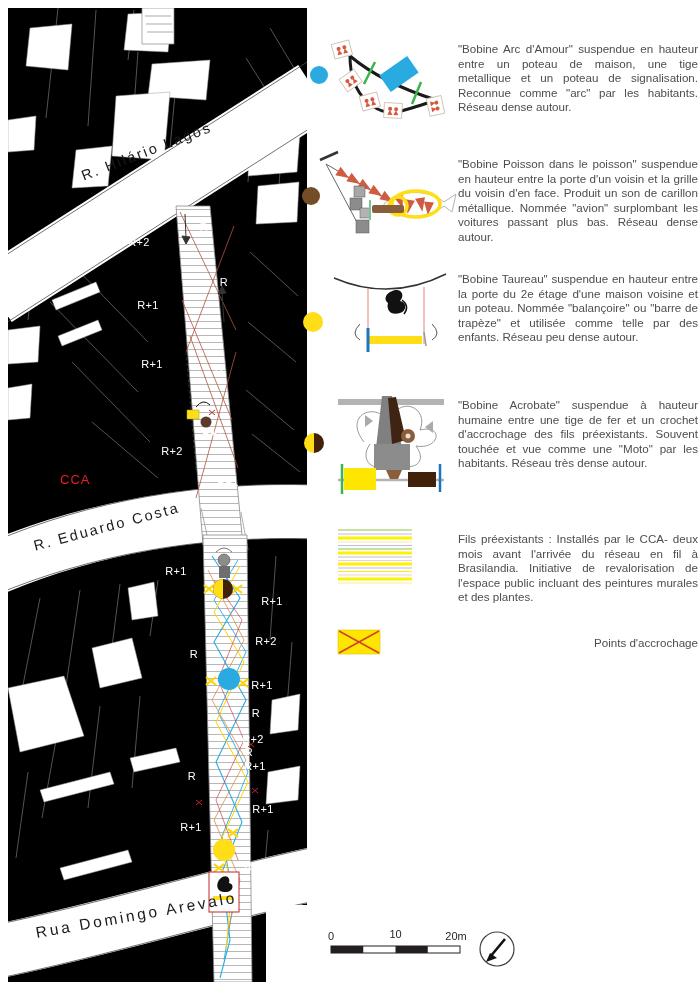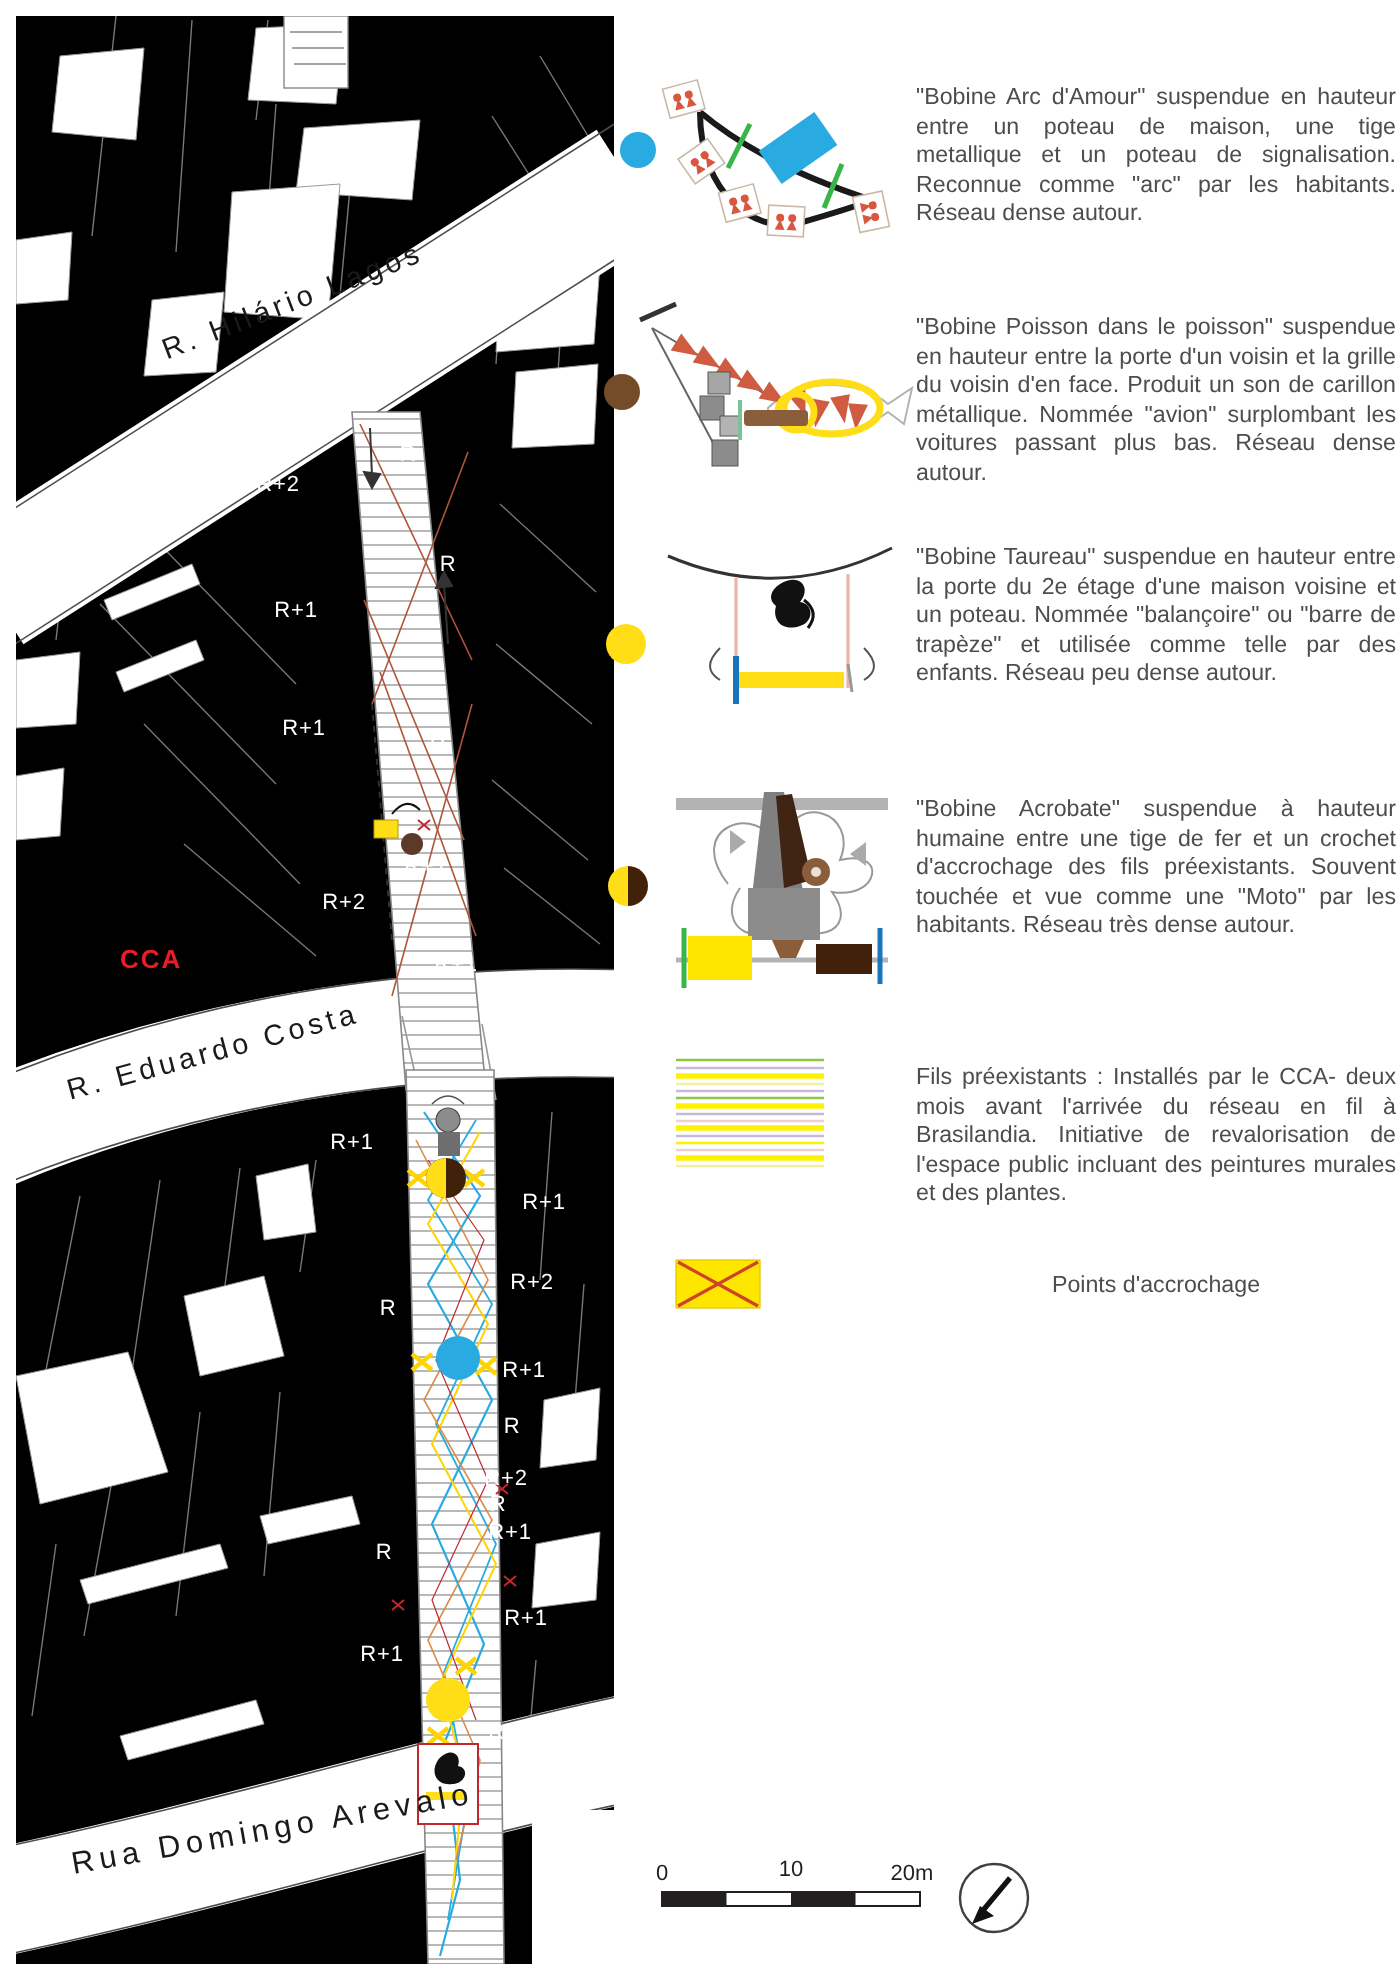--- a/index.html
+++ b/index.html
@@ -3,25 +3,25 @@
 <meta charset="utf-8">
 <style>
   html,body{margin:0;padding:0;background:#fff;}
   body{width:700px;height:989px;font-family:"Liberation Sans",sans-serif;}
   .page{position:relative;width:700px;height:989px;overflow:hidden;background:#fff;}
   .map-svg{position:absolute;left:0;top:0;}
   .street-label{position:absolute;color:#1a1a1a;white-space:nowrap;transform-origin:0 50%;font-size:14.5px;letter-spacing:2.2px;}
   .hilario{left:82px;top:168px;transform:rotate(-21deg);}
   .eduardo{left:34px;top:538px;transform:rotate(-15deg);}
   .domingo{left:36px;top:924px;font-size:15.5px;letter-spacing:2.8px;transform:rotate(-10deg);}
-  .cca-label{position:absolute;left:60px;top:472px;color:#ed1c24;font-weight:bold;font-size:13px;letter-spacing:1px;}
+  .cca-label{position:absolute;left:60px;top:472px;color:#ed1c24;font-weight:normal;font-size:13px;letter-spacing:1px;}
   .blabel{position:absolute;color:#fff;font-size:11px;letter-spacing:.4px;transform:translate(-50%,-55%);white-space:nowrap;}
   .legend{position:absolute;inset:0;}
   .ltext{position:absolute;left:458px;width:240px;margin:0;font-size:11.6px;line-height:14.5px;color:#4d4d4f;text-align:justify;}
-  .ltext.single{text-align:center;}
+  .ltext.single{text-align:right;}
   .dot{position:absolute;border-radius:50%;}
   .dot-blue{left:310px;top:66px;width:18px;height:18px;}
   .dot-brown{left:302px;top:187px;width:18px;height:18px;}
   .dot-yellow{left:303px;top:312px;width:20px;height:20px;}
   .dot-split{left:304px;top:433px;width:20px;height:20px;}
   .licon{position:absolute;}
   .i1{left:326px;top:36px;}
   .i2{left:318px;top:148px;}
   .i3{left:328px;top:262px;}
   .i4{left:330px;top:384px;}

